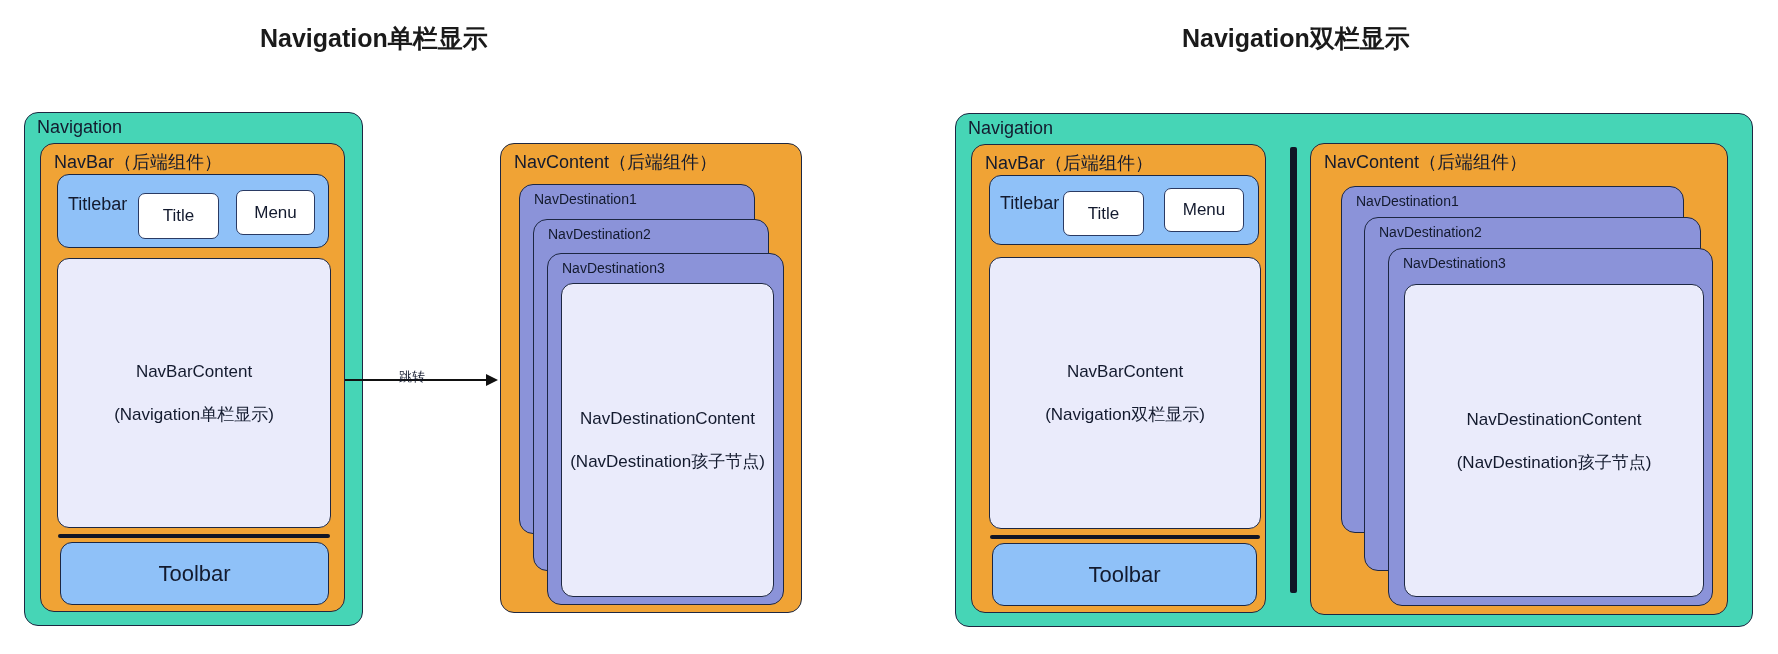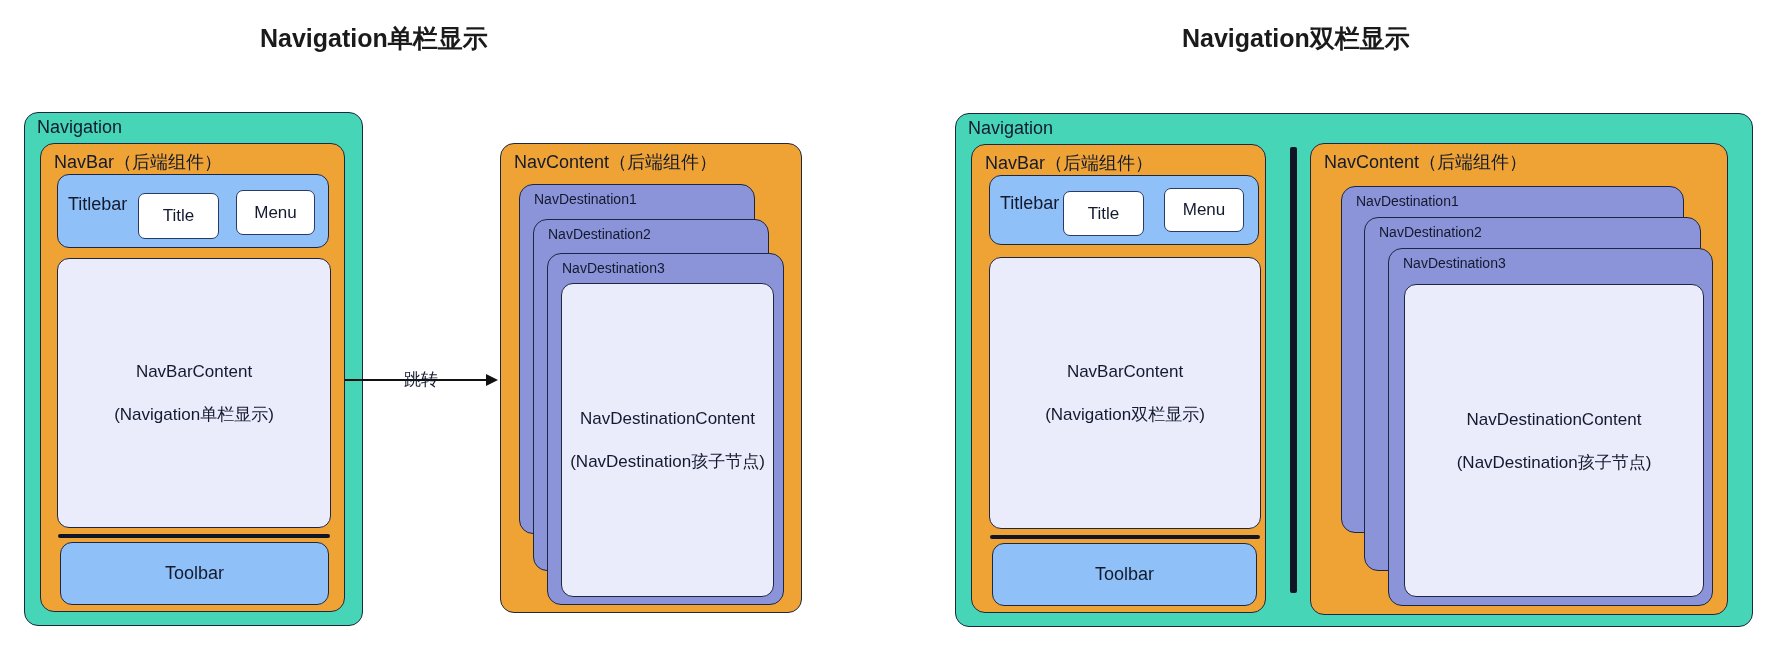--- a/index.html
+++ b/index.html
@@ -21,29 +21,29 @@
   .pill{
     position:absolute;background:var(--button_bg,#ffffff);border:1.6px solid #2a3a63;border-radius:7px;
     display:flex;align-items:center;justify-content:center;font-size:17px;box-sizing:border-box;
   }
   .center-text{
     display:flex;flex-direction:column;align-items:center;justify-content:center;
     text-align:center;font-size:17px;line-height:23px;
   }
   .hbar{position:absolute;height:4px;background:var(--divider,#101626);border-radius:2px;}
   .vbar{position:absolute;width:7px;background:var(--divider,#101626);border-radius:2px;}
-  .toolbar-box{font-size:18px;}
+  .toolbar-box{font-size:22px;}
   .card-lbl{position:absolute;left:14px;top:6px;font-size:14px;white-space:nowrap;}
   .arrow-line{position:absolute;height:2px;background:var(--arrow,#111111);}
   .arrow-head{
     position:absolute;width:0;height:0;
     border-left:12px solid var(--arrow,#111111);
     border-top:6px solid transparent;border-bottom:6px solid transparent;
   }
-  .arrow-label{position:absolute;font-size:17px;text-align:center;white-space:nowrap;}
+  .arrow-label{position:absolute;font-size:13px;white-space:nowrap;}
 </style>
 </head>
 <body>
 
 <div class="canvas">
 
   <div class="dtitle" style="left:260px;">Navigation单栏显示</div>
 
   <div class="box teal" style="left:24px;top:112px;width:339px;height:514px;">
     <span class="lbl" style="left:12px;top:4px;">Navigation</span>

